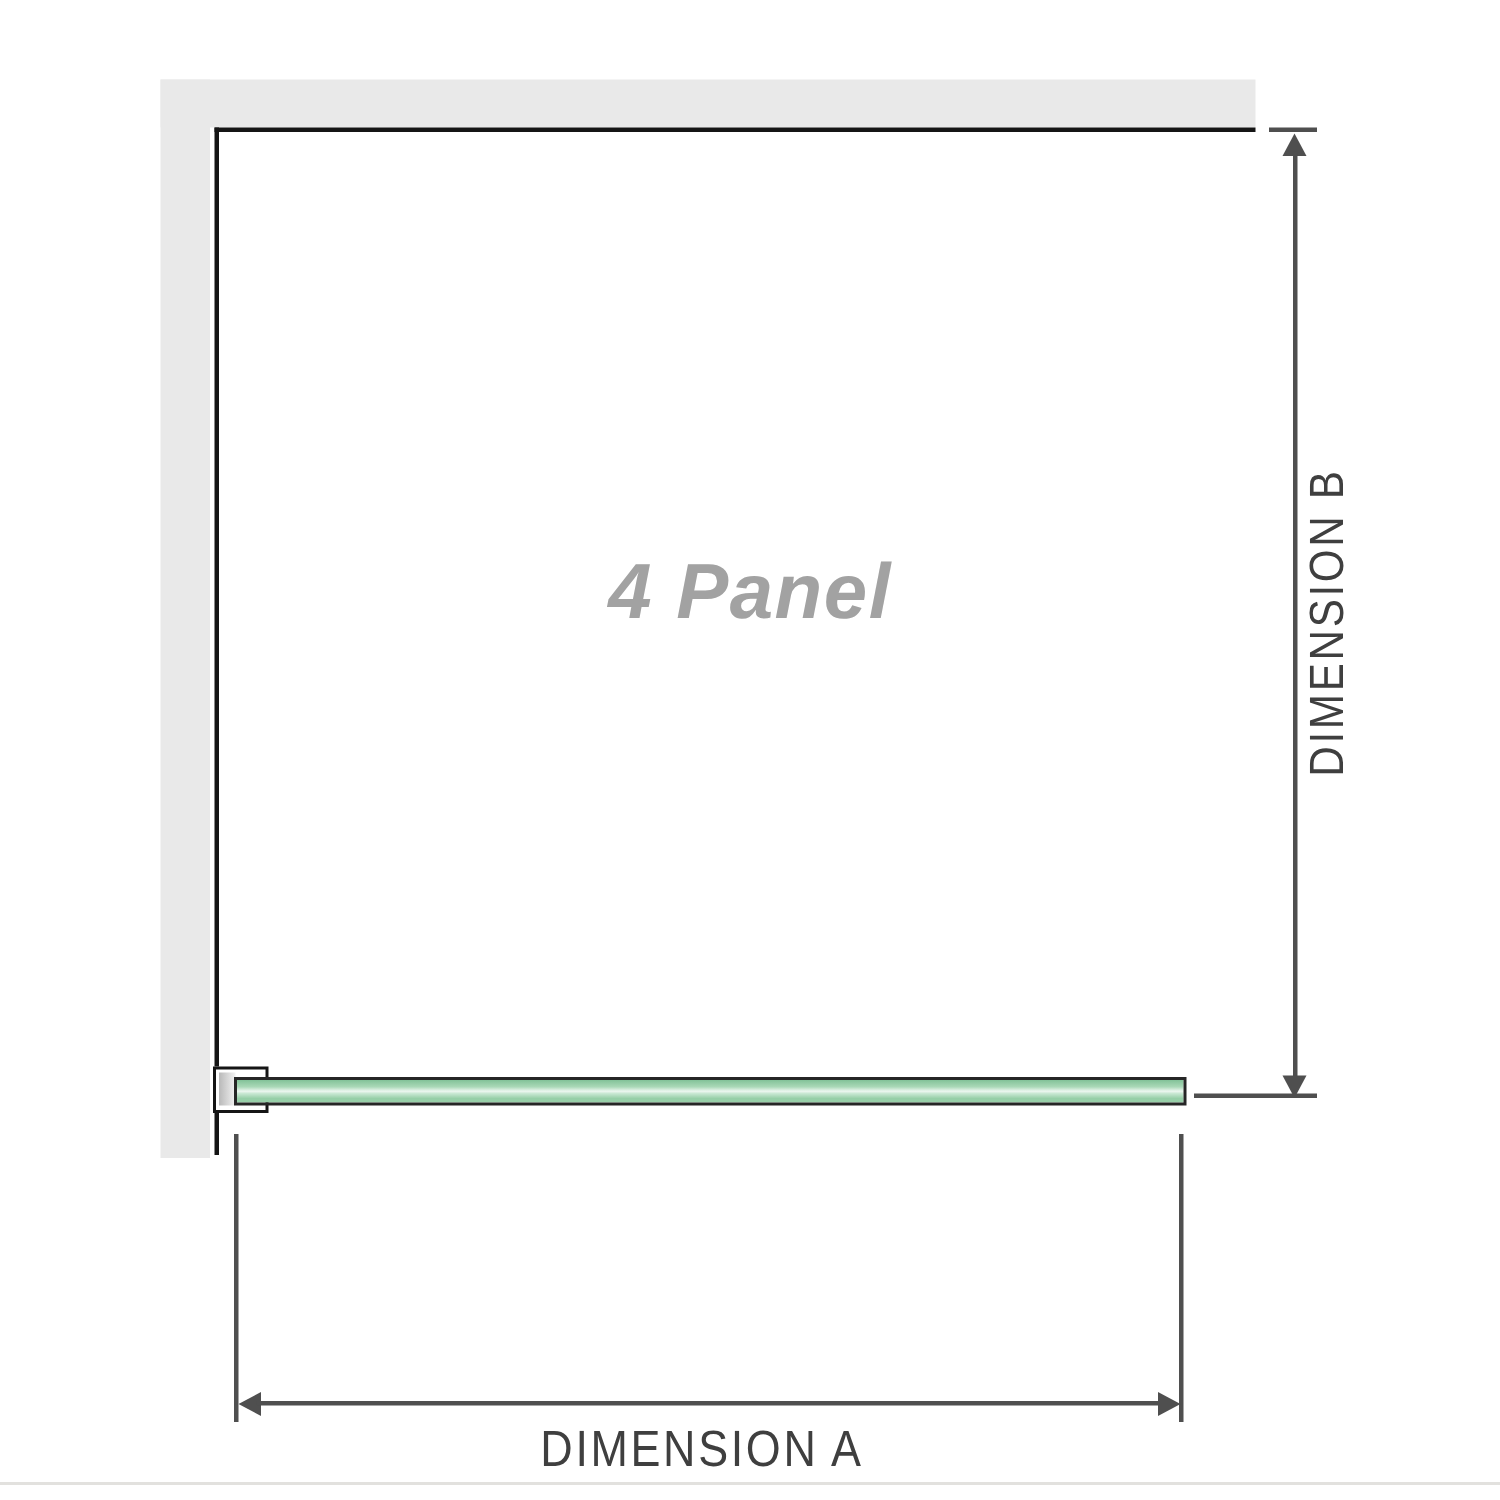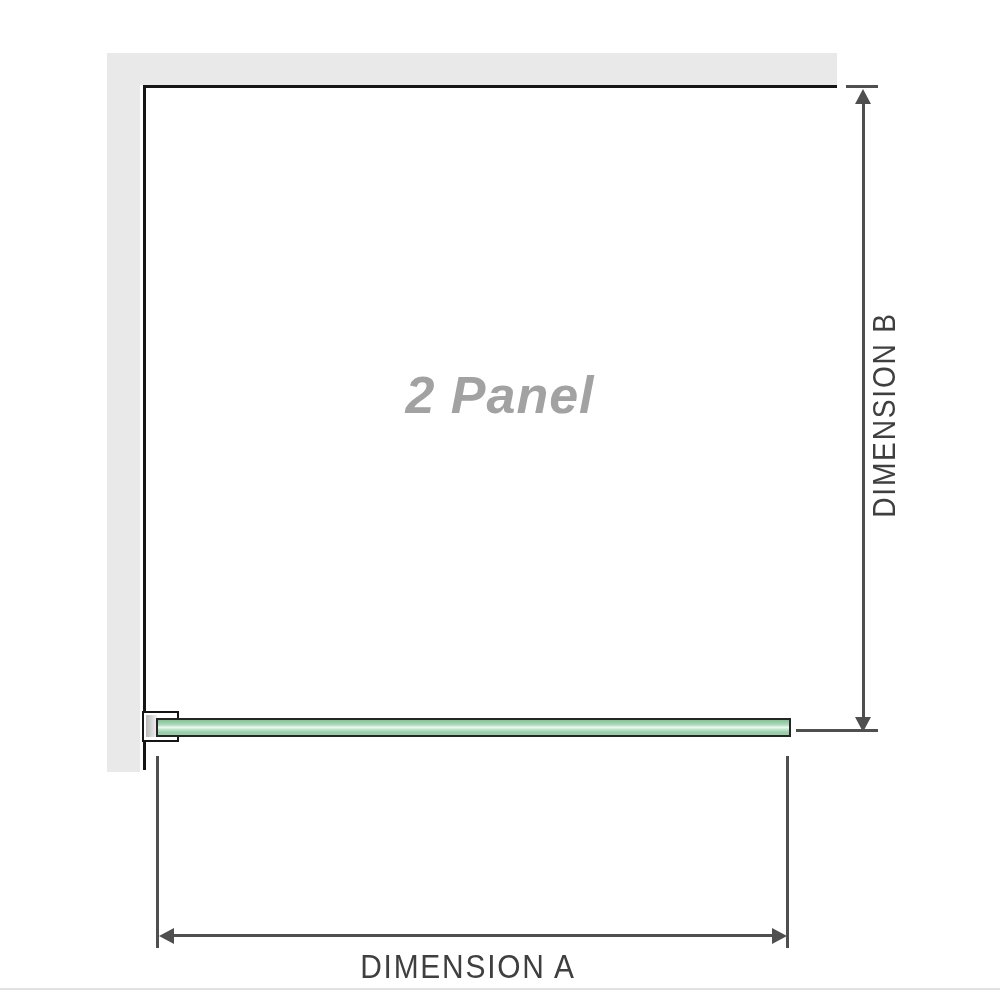--- a/index.html
+++ b/index.html
@@ -61,21 +61,21 @@
 <body>
 
 <div id="canvas">
 
   <div class="abs wall" id="wall-top"></div>
   <div class="abs wall" id="wall-left"></div>
 
   <div class="abs pborder" id="panel-top-border"></div>
   <div class="abs pborder" id="panel-left-border"></div>
 
-  <div class="abs" id="panel-title">2 Panel</div>
+  <div class="abs" id="panel-title">4 Panel</div>
 
   <div class="abs" id="bracket">
     <div class="abs" id="bracket-shade"></div>
   </div>
 
   <div class="abs" id="glass"></div>
 
   <div class="abs dim" id="dimb-tick-top"></div>
   <div class="abs" id="dimb-arrow-up"></div>
   <div class="abs dim" id="dimb-line"></div>

